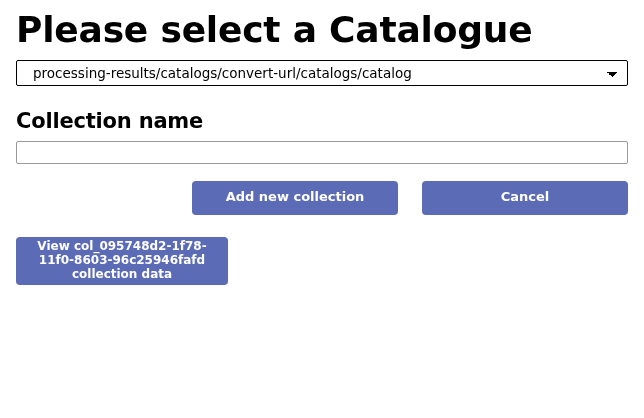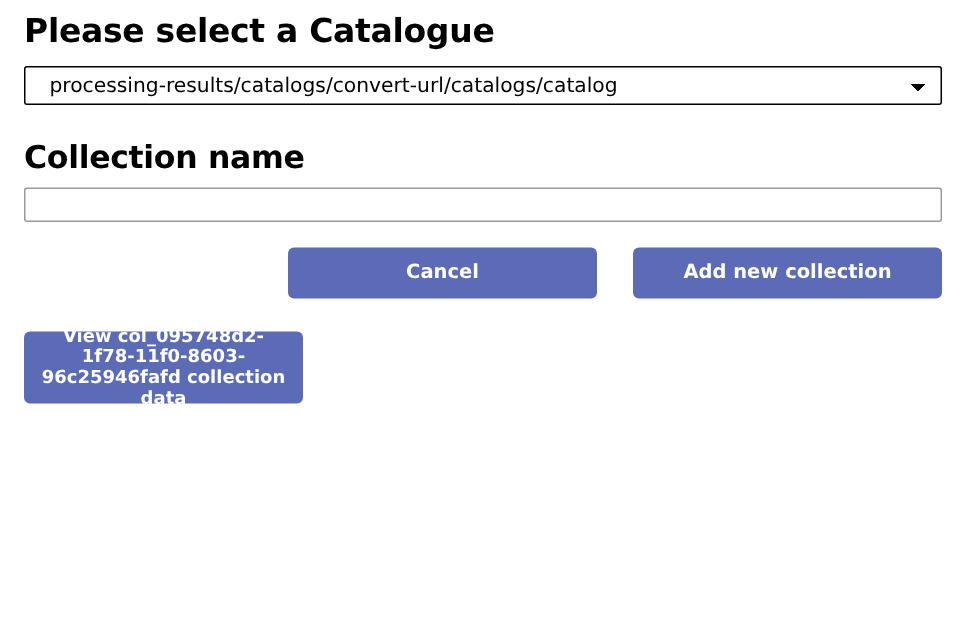--- a/index.html
+++ b/index.html
@@ -16,21 +16,21 @@
   }
   .page {
     box-sizing: border-box;
     width: 644px;
     height: 418px;
     padding: 8px 16px 0 16px;
     position: relative;
   }
   h1.heading {
     font-family: "DejaVu Sans", sans-serif;
-    font-size: 22px;
+    font-size: 36px;
     font-weight: bold;
     letter-spacing: -0.2px;
     margin: 2px 0 10px 0;
     line-height: 1.1;
   }
   h1.heading.second {
     margin-top: 14px;
   }
   h1.heading.third {
     font-size: 21px;
@@ -96,21 +96,21 @@
   .btn-action {
     width: 206px;
     height: 34px;
   }
   .data-row {
     display: flex;
     justify-content: space-between;
     margin-top: 22px;
   }
   .btn-data {
-    width: 186px;
+    width: 212px;
     height: 48px;
     display: flex;
     align-items: center;
     justify-content: center;
     font-size: 12px;
     font-weight: bold;
     padding: 0 10px;
   }
 </style>
 </head>
@@ -124,21 +124,21 @@
     <option>processing-results/catalogs/convert-url/catalogs/catalog</option>
   </select>
 
 
 
   <h1 class="heading third">Collection name</h1>
 
   <input class="textfield" type="text" placeholder="" style="">
 
   <div class="button-row">
+    <button class="btn btn-action">Add new collection</button>
     <button class="btn btn-action">Cancel</button>
-    <button class="btn btn-action">Add new collection</button>
   </div>
 
   <div class="data-row">
     <button class="btn btn-data">View col_095748d2-1f78-11f0-8603-96c25946fafd collection data</button>
   </div>
 
 </div>
 
 </body></html>

